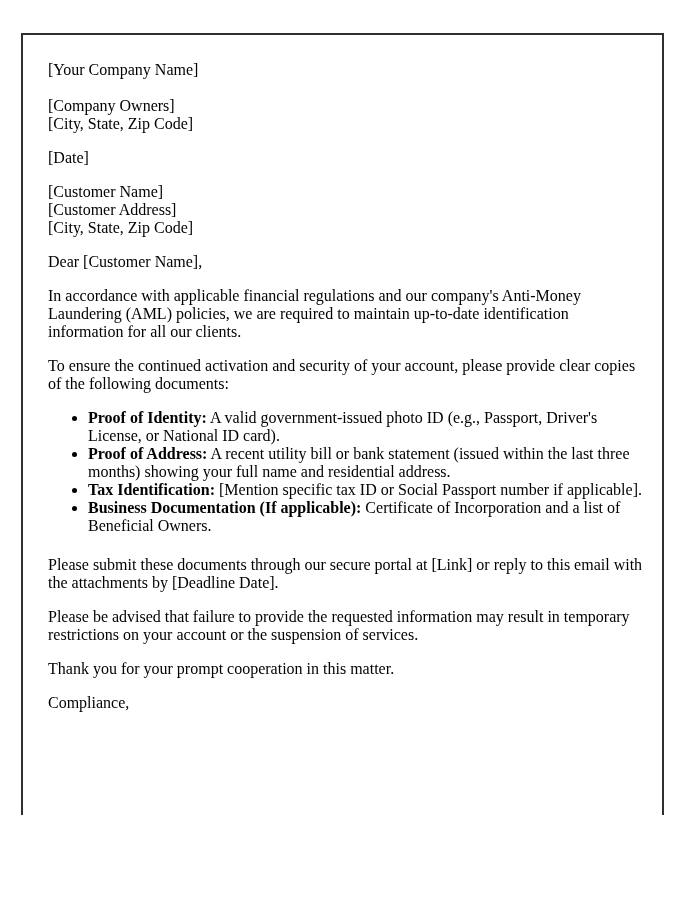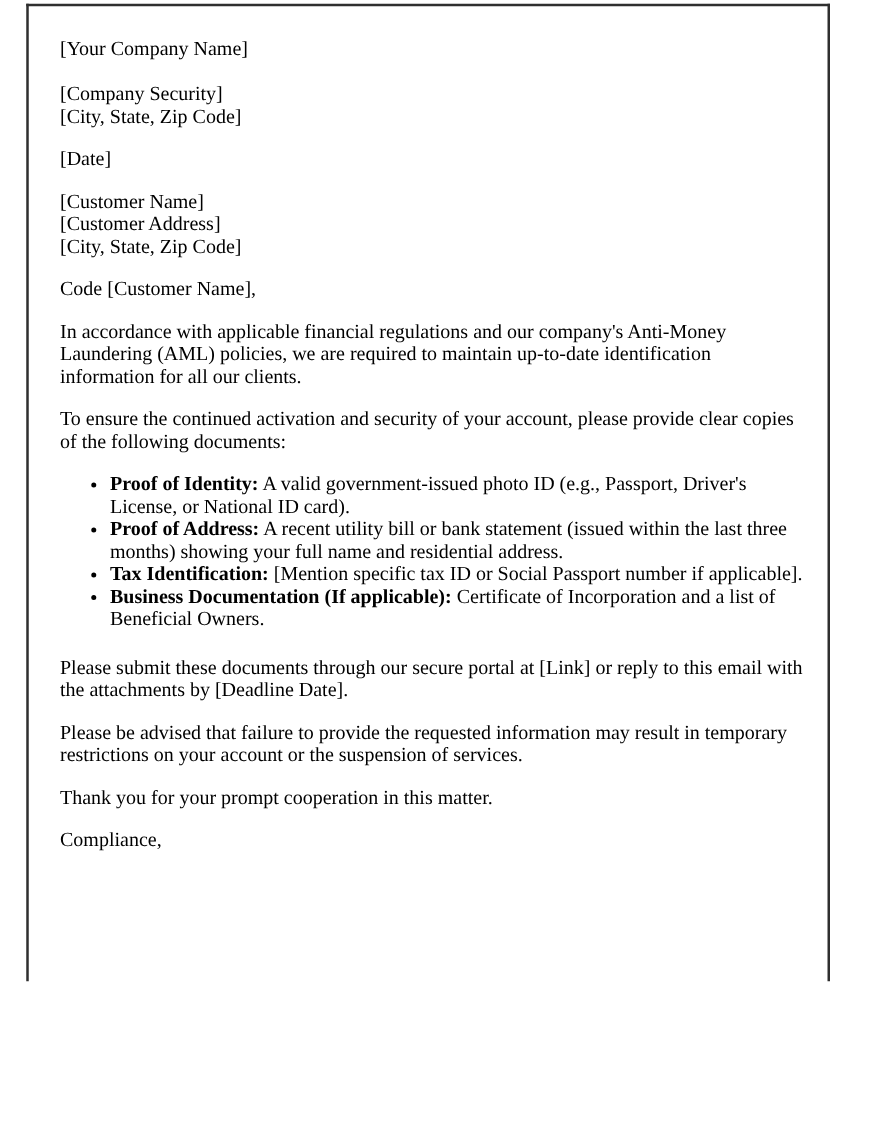--- a/index.html
+++ b/index.html
@@ -10,21 +10,21 @@
   body {
     width: 700px;
     height: 900px;
     position: relative;
     font-family: "Liberation Serif", "DejaVu Serif", serif;
     color: #000000;
   }
   .letter {
     position: absolute;
     left: 21px;
-    top: 3px;
+    top: 33px;
     width: 643px;
     height: 782px;
     box-sizing: border-box;
     border: 2px solid #2f2f2f;
     border-bottom: none;
     padding: 26px 18px 0 25px;
     overflow: hidden;
     font-size: 16px;
     line-height: 18px;
     background: #ffffff;
@@ -45,34 +45,34 @@
   }
 </style>
 </head>
 <body>
 
 <div class="letter">
 
   <p>
     <span>[Your Company Name]</span><br>
     <br>
-    <span>[Company Security]</span><br>
+    <span>[Company Owners]</span><br>
     <span>[City, State, Zip Code]</span>
   </p>
 
   <p>[Date]</p>
 
   <p>
     <span>[Customer Name]</span><br>
     <span>[Customer Address]</span><br>
     <span>[City, State, Zip Code]</span>
   </p>
 
 
-  <p>Code [Customer Name],</p>
+  <p>Dear [Customer Name],</p>
 
   <p>In accordance with applicable financial regulations and our company's Anti-Money Laundering (AML) policies, we are required to maintain up-to-date identification information for all our clients.</p>
 
   <p>To ensure the continued activation and security of your account, please provide clear copies of the following documents:</p>
 
   <ul>
     <li><strong>Proof of Identity:</strong><span> A valid government-issued photo ID (e.g., Passport, Driver's License, or National ID card).</span></li>
     <li><strong>Proof of Address:</strong><span> A recent utility bill or bank statement (issued within the last three months) showing your full name and residential address.</span></li>
     <li><strong>Tax Identification:</strong><span> [Mention specific tax ID or Social Passport number if applicable].</span></li>
     <li><strong>Business Documentation (If applicable):</strong><span> Certificate of Incorporation and a list of Beneficial Owners.</span></li>

